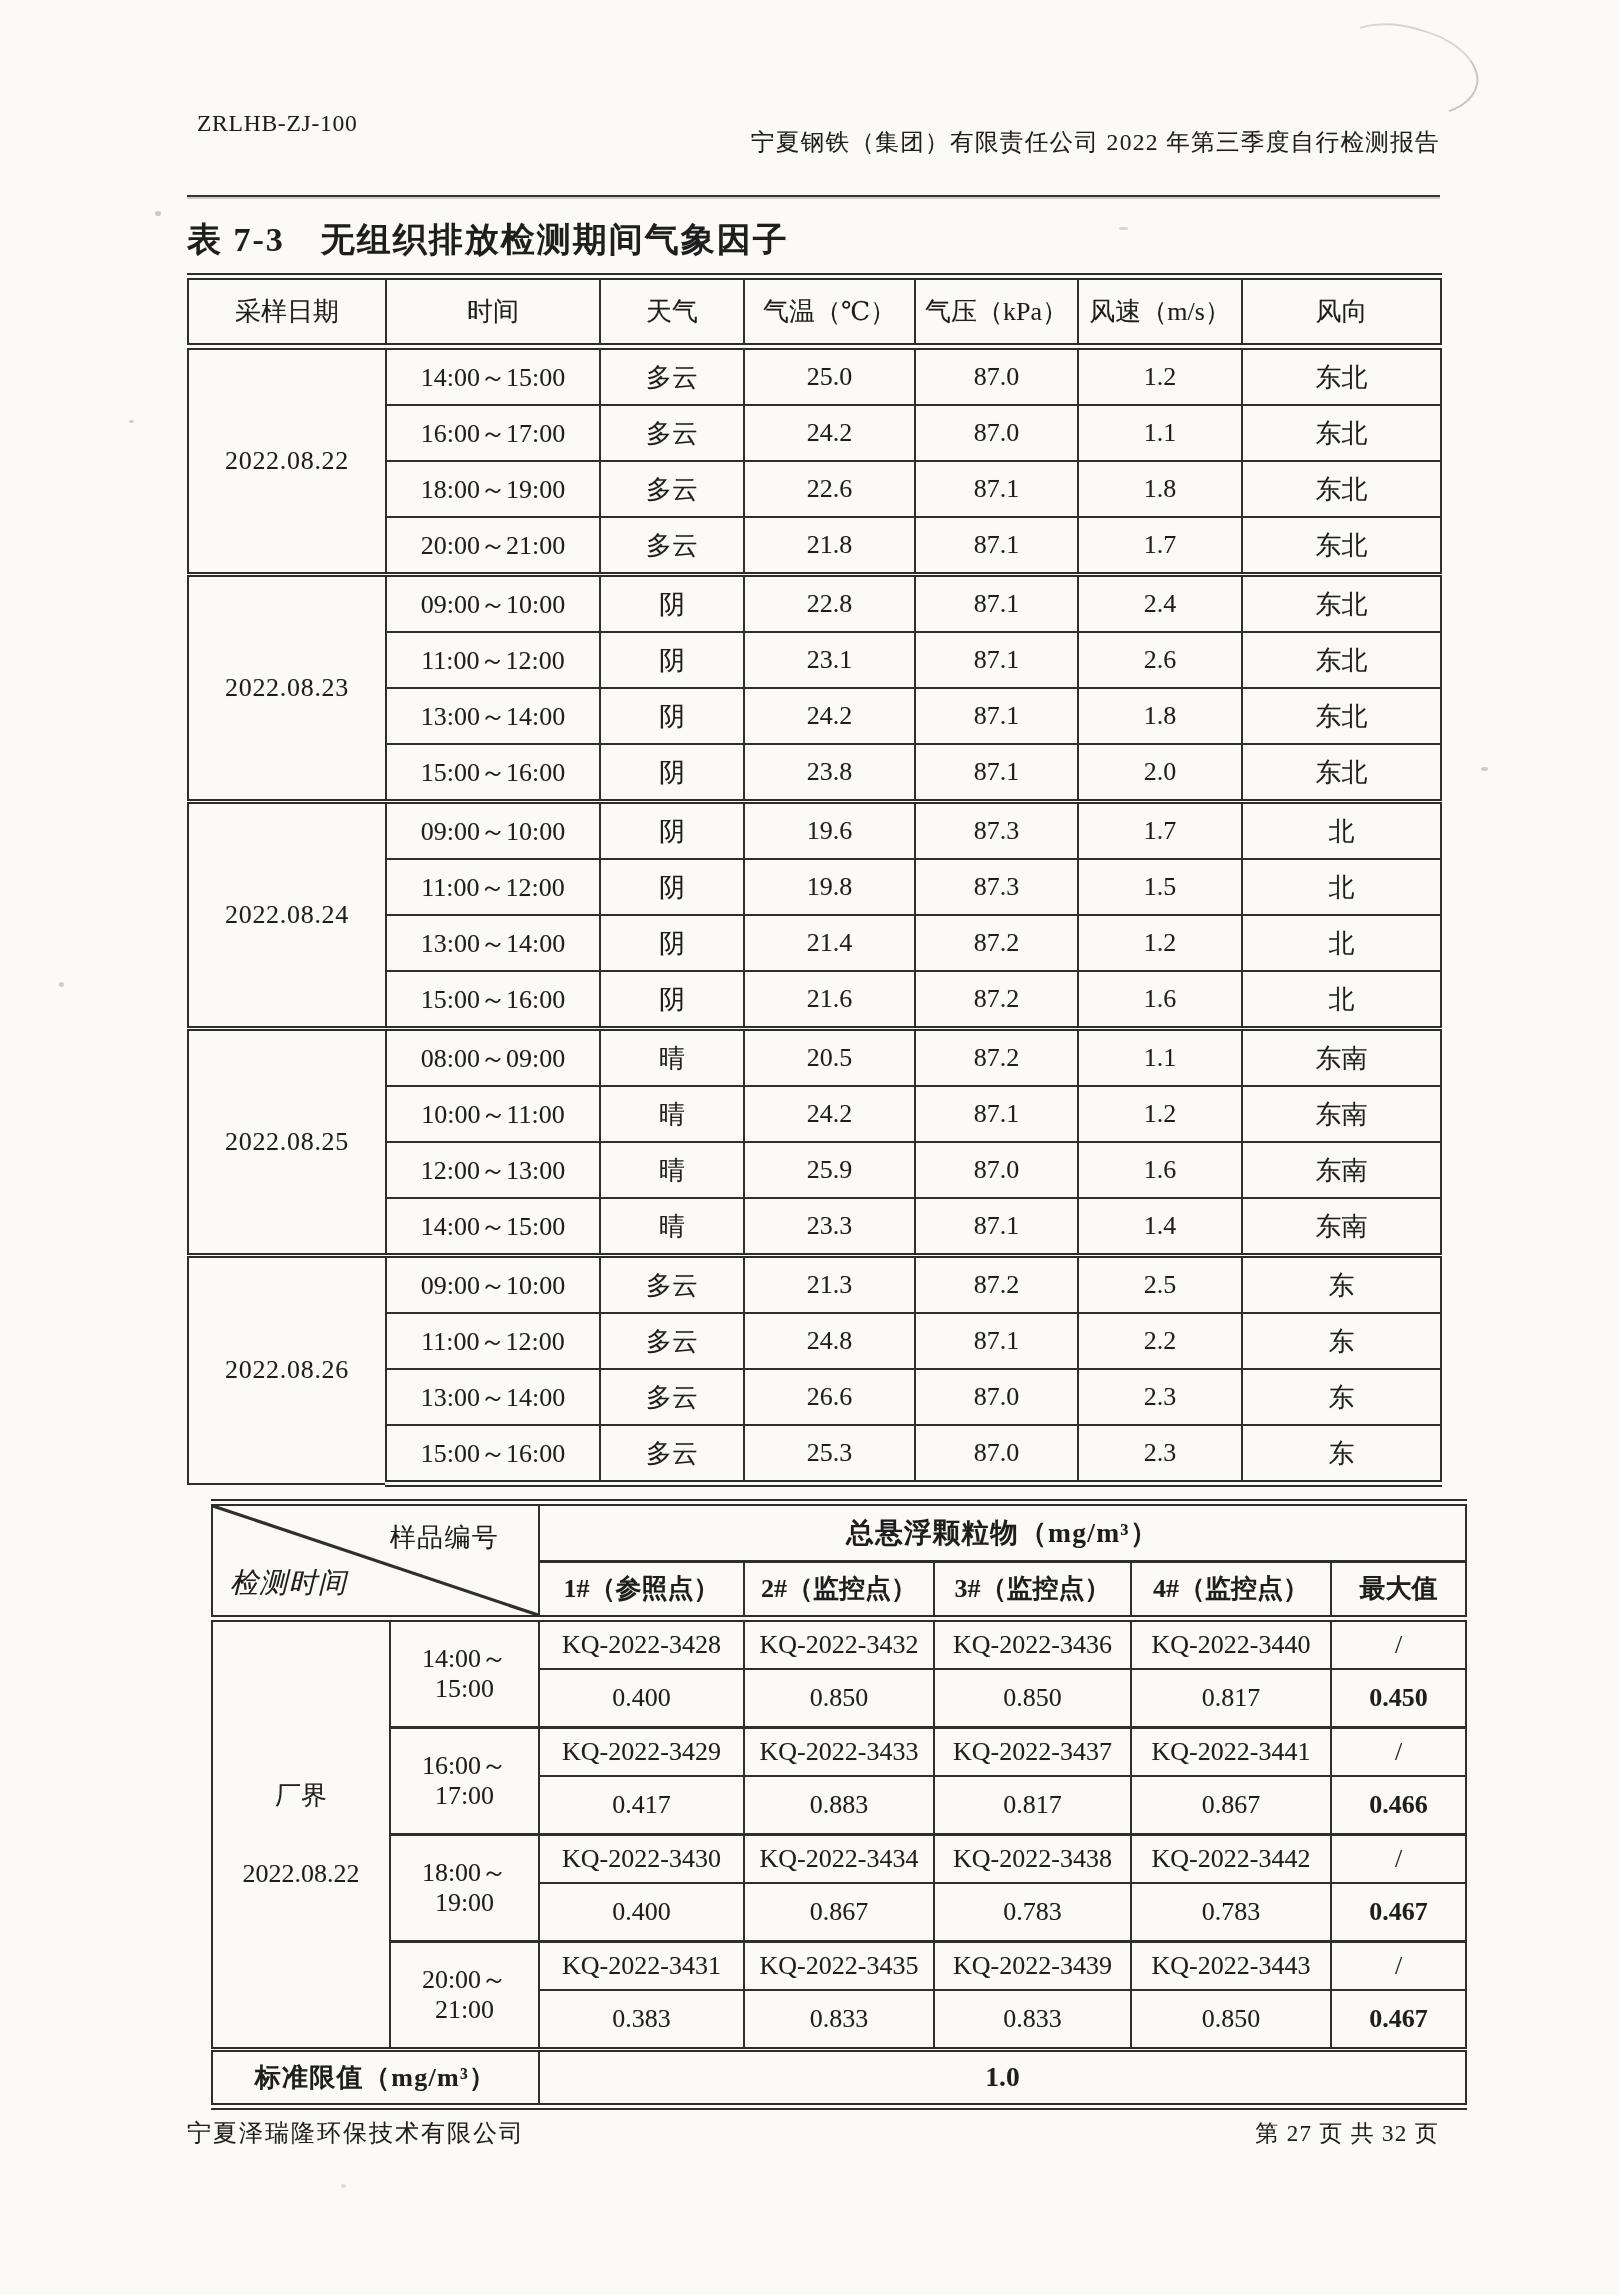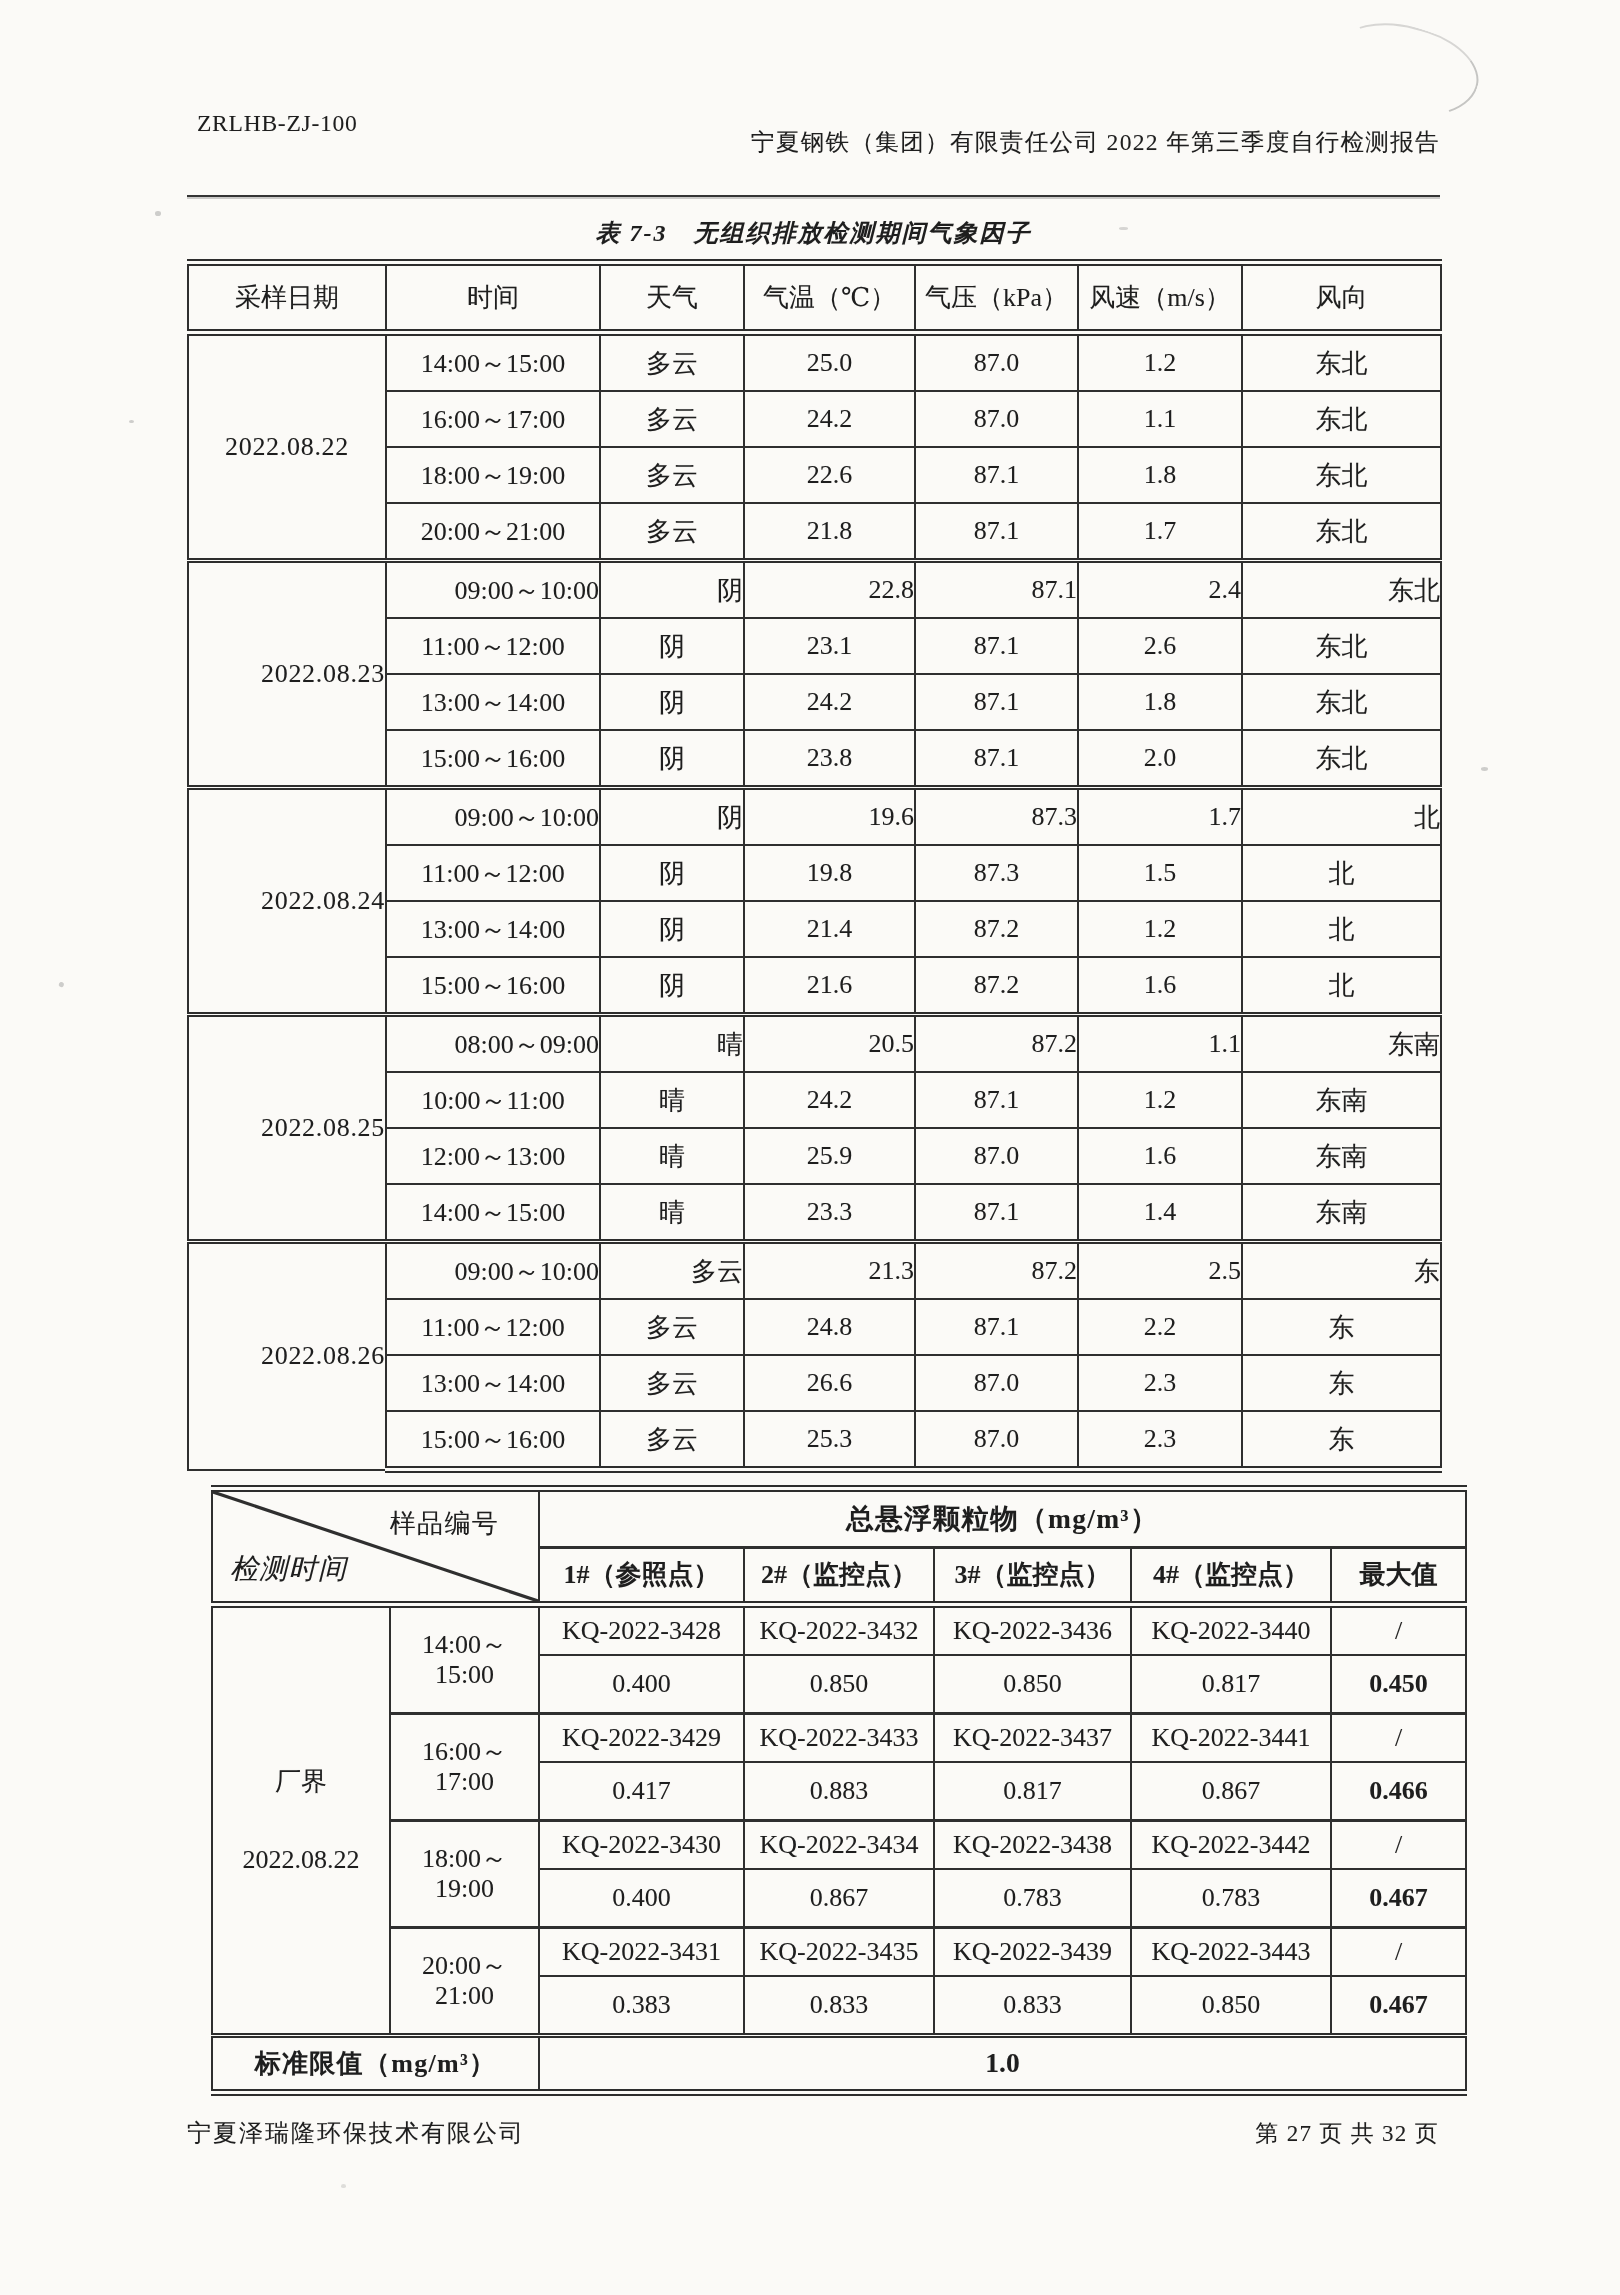--- a/index.html
+++ b/index.html
@@ -16,32 +16,32 @@
   }
   .content{position:absolute;left:187px;top:0;width:1253px;}
 
   
   .pagehead{position:relative;padding-top:110px;height:46px;margin-left:10px;}
   .doc-code{position:absolute;left:0;top:110px;font-size:23.6px;letter-spacing:0.7px;}
   .head-title{position:absolute;left:0;right:0;top:126px;text-align:right;font-size:23.6px;letter-spacing:1.3px;}
   .head-rule{margin-top:39px;border-top:2.6px solid #343434;box-shadow:0 2px 0 rgba(60,60,60,.25);}
 
   
-  .tbl-title{text-align:center;font-weight:bold;font-size:24px;letter-spacing:2px;font-style:italic;}
+  .tbl-title{font-weight:bold;font-size:34px;letter-spacing:2px;}
   .title1{margin-top:19.7px;}
   .title2{margin-top:15.7px;}
 
   
   table{border-collapse:collapse;table-layout:fixed;width:1253px;}
   td,th{padding:0;text-align:center;vertical-align:middle;font-size:26px;font-weight:normal;
         border:2.6px solid #2f2f2f;border-left-width:2px;border-right-width:2px;}
   .t1{margin-top:10.5px;}
   .t1 thead th{height:63px;border-top:7.2px double #2d2d2d;border-bottom:7.2px double #2d2d2d;}
   .t1 tbody td{height:54px;}
-  .t1 tr.gsep td{border-top:5.9px double #2d2d2d;text-align:right;}
+  .t1 tr.gsep td{border-top:5.9px double #2d2d2d;}
   .t1 tr.lastrow td{border-bottom:7.2px double #2d2d2d;}
   .datecell{letter-spacing:0.7px;}
 
   .t2{margin-top:11.8px;margin-left:24px;}
   .t2 .corner{position:relative;border-top:7.2px double #2d2d2d;border-bottom:7.2px double #2d2d2d;}
   .t2 .spanhead{height:54px;font-weight:bold;font-size:27.5px;border-top:7.2px double #2d2d2d;border-bottom:3.9px solid #2f2f2f;letter-spacing:1.3px;}
   .t2 .sub{height:52px;font-weight:bold;border-bottom:7.2px double #2d2d2d;}
   .t2 td.idcell, .t2 td.slash{height:46px;border-bottom:2px solid #2f2f2f;}
   .t2 td.valcell{height:56px;}
   .t2 tr.pairsep td{border-top:3.9px solid #2f2f2f;}

